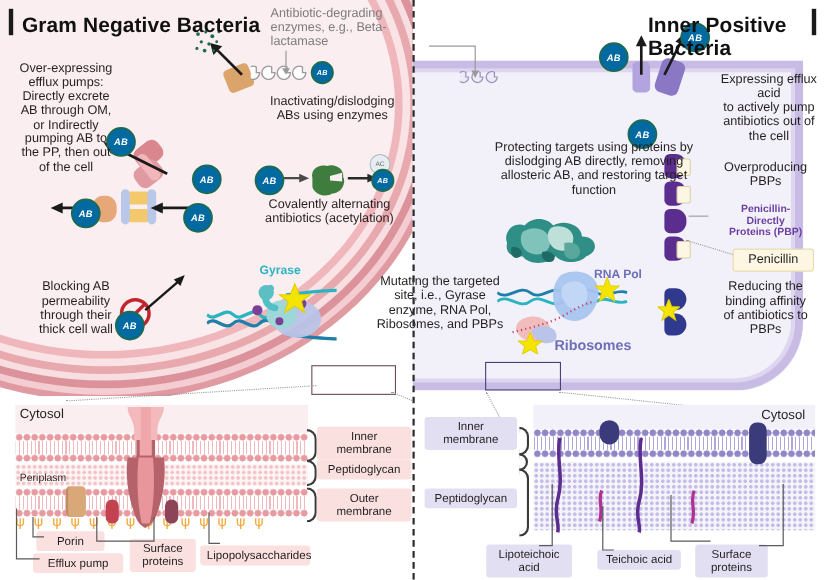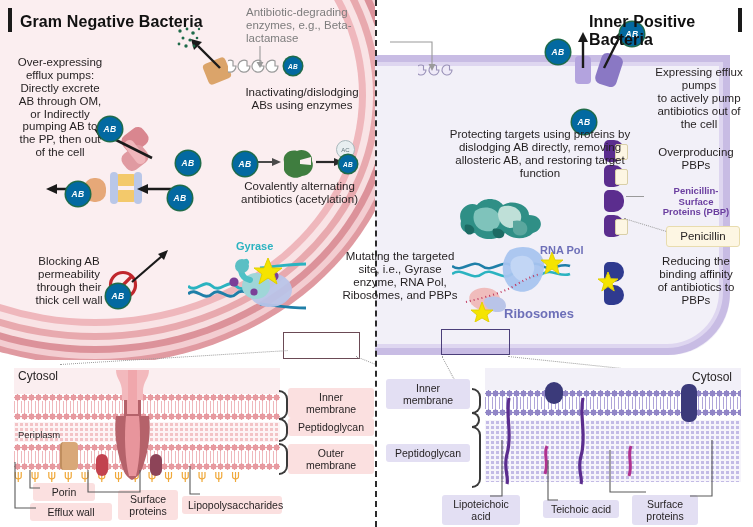--- a/index.html
+++ b/index.html
@@ -5,21 +5,21 @@
   html,body{margin:0;padding:0;background:#fff;}
   body{width:753px;height:527px;overflow:hidden;
        font-family:"Liberation Sans","DejaVu Sans",sans-serif;
        color:#231f20;}
   #stage{position:relative;width:753px;height:527px;background:#ffffff;overflow:hidden;}
 
   .abs{position:absolute;}
   .txt{position:absolute;line-height:1.12;white-space:pre-line;}
 
   
-  .panel-title{font-weight:bold;font-size:16px;color:#111;letter-spacing:.1px;}
+  .panel-title{font-weight:bold;font-size:19px;color:#111;letter-spacing:.1px;}
   .title-bar{position:absolute;width:4px;background:#1a1a1a;}
 
   
   .divider{position:absolute;left:375px;top:0;width:0;height:527px;
            border-left:2px dashed #2b2b2b;}
   .ring{position:absolute;border-radius:50%;}
 
   
   .gp-wrap{position:absolute;left:375px;top:55px;width:355px;height:300px;}
   .gp-fill{position:absolute;left:0;top:0;width:355px;height:300px;
@@ -324,30 +324,30 @@
 Ribosomes, and PBPs</div>
 
   <div class="txt" style="left:16px;top:255px;width:106px;text-align:center;font-size:11.5px;">Blocking AB
 permeability
 through their
 thick cell wall</div>
 
   <div class="txt" style="left:236px;top:240px;font-size:11px;font-weight:bold;color:#2bb3c0;">Gyrase</div>
 
   <div class="txt" style="left:646px;top:66px;width:106px;text-align:center;font-size:11.5px;">Expressing efflux
-pumps
+acid
 to actively pump
 antibiotics out of
 the cell</div>
 
   <div class="txt" style="left:646px;top:146px;width:100px;text-align:center;font-size:11.5px;">Overproducing
 PBPs</div>
 
   <div class="txt pbp-txt" style="left:644px;top:186px;width:104px;white-space:pre-line;">Penicillin-
-Surface
+Directly
 Proteins (PBP)</div>
   <div class="leader" style="left:626px;top:196px;width:18px;height:1px;background:#9a9a9a;"></div>
 
   <div class="chip chip-y" style="left:666px;top:226px;width:74px;font-size:11.5px;">Penicillin</div>
   <div class="dashline" style="left:624px;top:218px;width:44px;transform:rotate(17deg);transform-origin:left center;"></div>
 
   <div class="txt" style="left:640px;top:255px;width:112px;text-align:center;font-size:11.5px;">Reducing the
 binding affinity
 of antibiotics to
 PBPs</div>
@@ -420,21 +420,21 @@
   <div class="chip" style="left:288px;top:388px;width:86px;">Inner membrane</div>
 
   <div class="brace" style="left:279px;top:418px;width:7px;height:20px;"></div>
   <div class="chip" style="left:288px;top:418px;width:86px;">Peptidoglycan</div>
 
   <div class="brace" style="left:279px;top:443px;width:7px;height:28px;"></div>
   <div class="chip" style="left:288px;top:444px;width:86px;">Outer
 membrane</div>
 
   <div class="chip" style="left:33px;top:483px;width:62px;">Porin</div>
-  <div class="chip" style="left:30px;top:503px;width:82px;">Efflux wall</div>
+  <div class="chip" style="left:30px;top:503px;width:82px;">Efflux pump</div>
   <div class="chip" style="left:118px;top:490px;width:60px;">Surface
 proteins</div>
   <div class="chip" style="left:182px;top:496px;width:100px;">Lipopolysaccharides</div>
 
   <svg class="abs" style="left:10px;top:462px;" width="250" height="52">
     <path d="M5,0 L5,46 L26,46" fill="none" stroke="#5a5a5a" stroke-width="1.1"></path>
     <path d="M20,8 L20,26 L30,26" fill="none" stroke="#5a5a5a" stroke-width="1.1"></path>
     <path d="M78,8 L78,30 L112,30" fill="none" stroke="#5a5a5a" stroke-width="1.1"></path>
     <path d="M130,8 L130,30 L112,30" fill="none" stroke="#5a5a5a" stroke-width="1.1"></path>
     <path d="M180,4 L180,32 L190,32" fill="none" stroke="#5a5a5a" stroke-width="1.1"></path>

